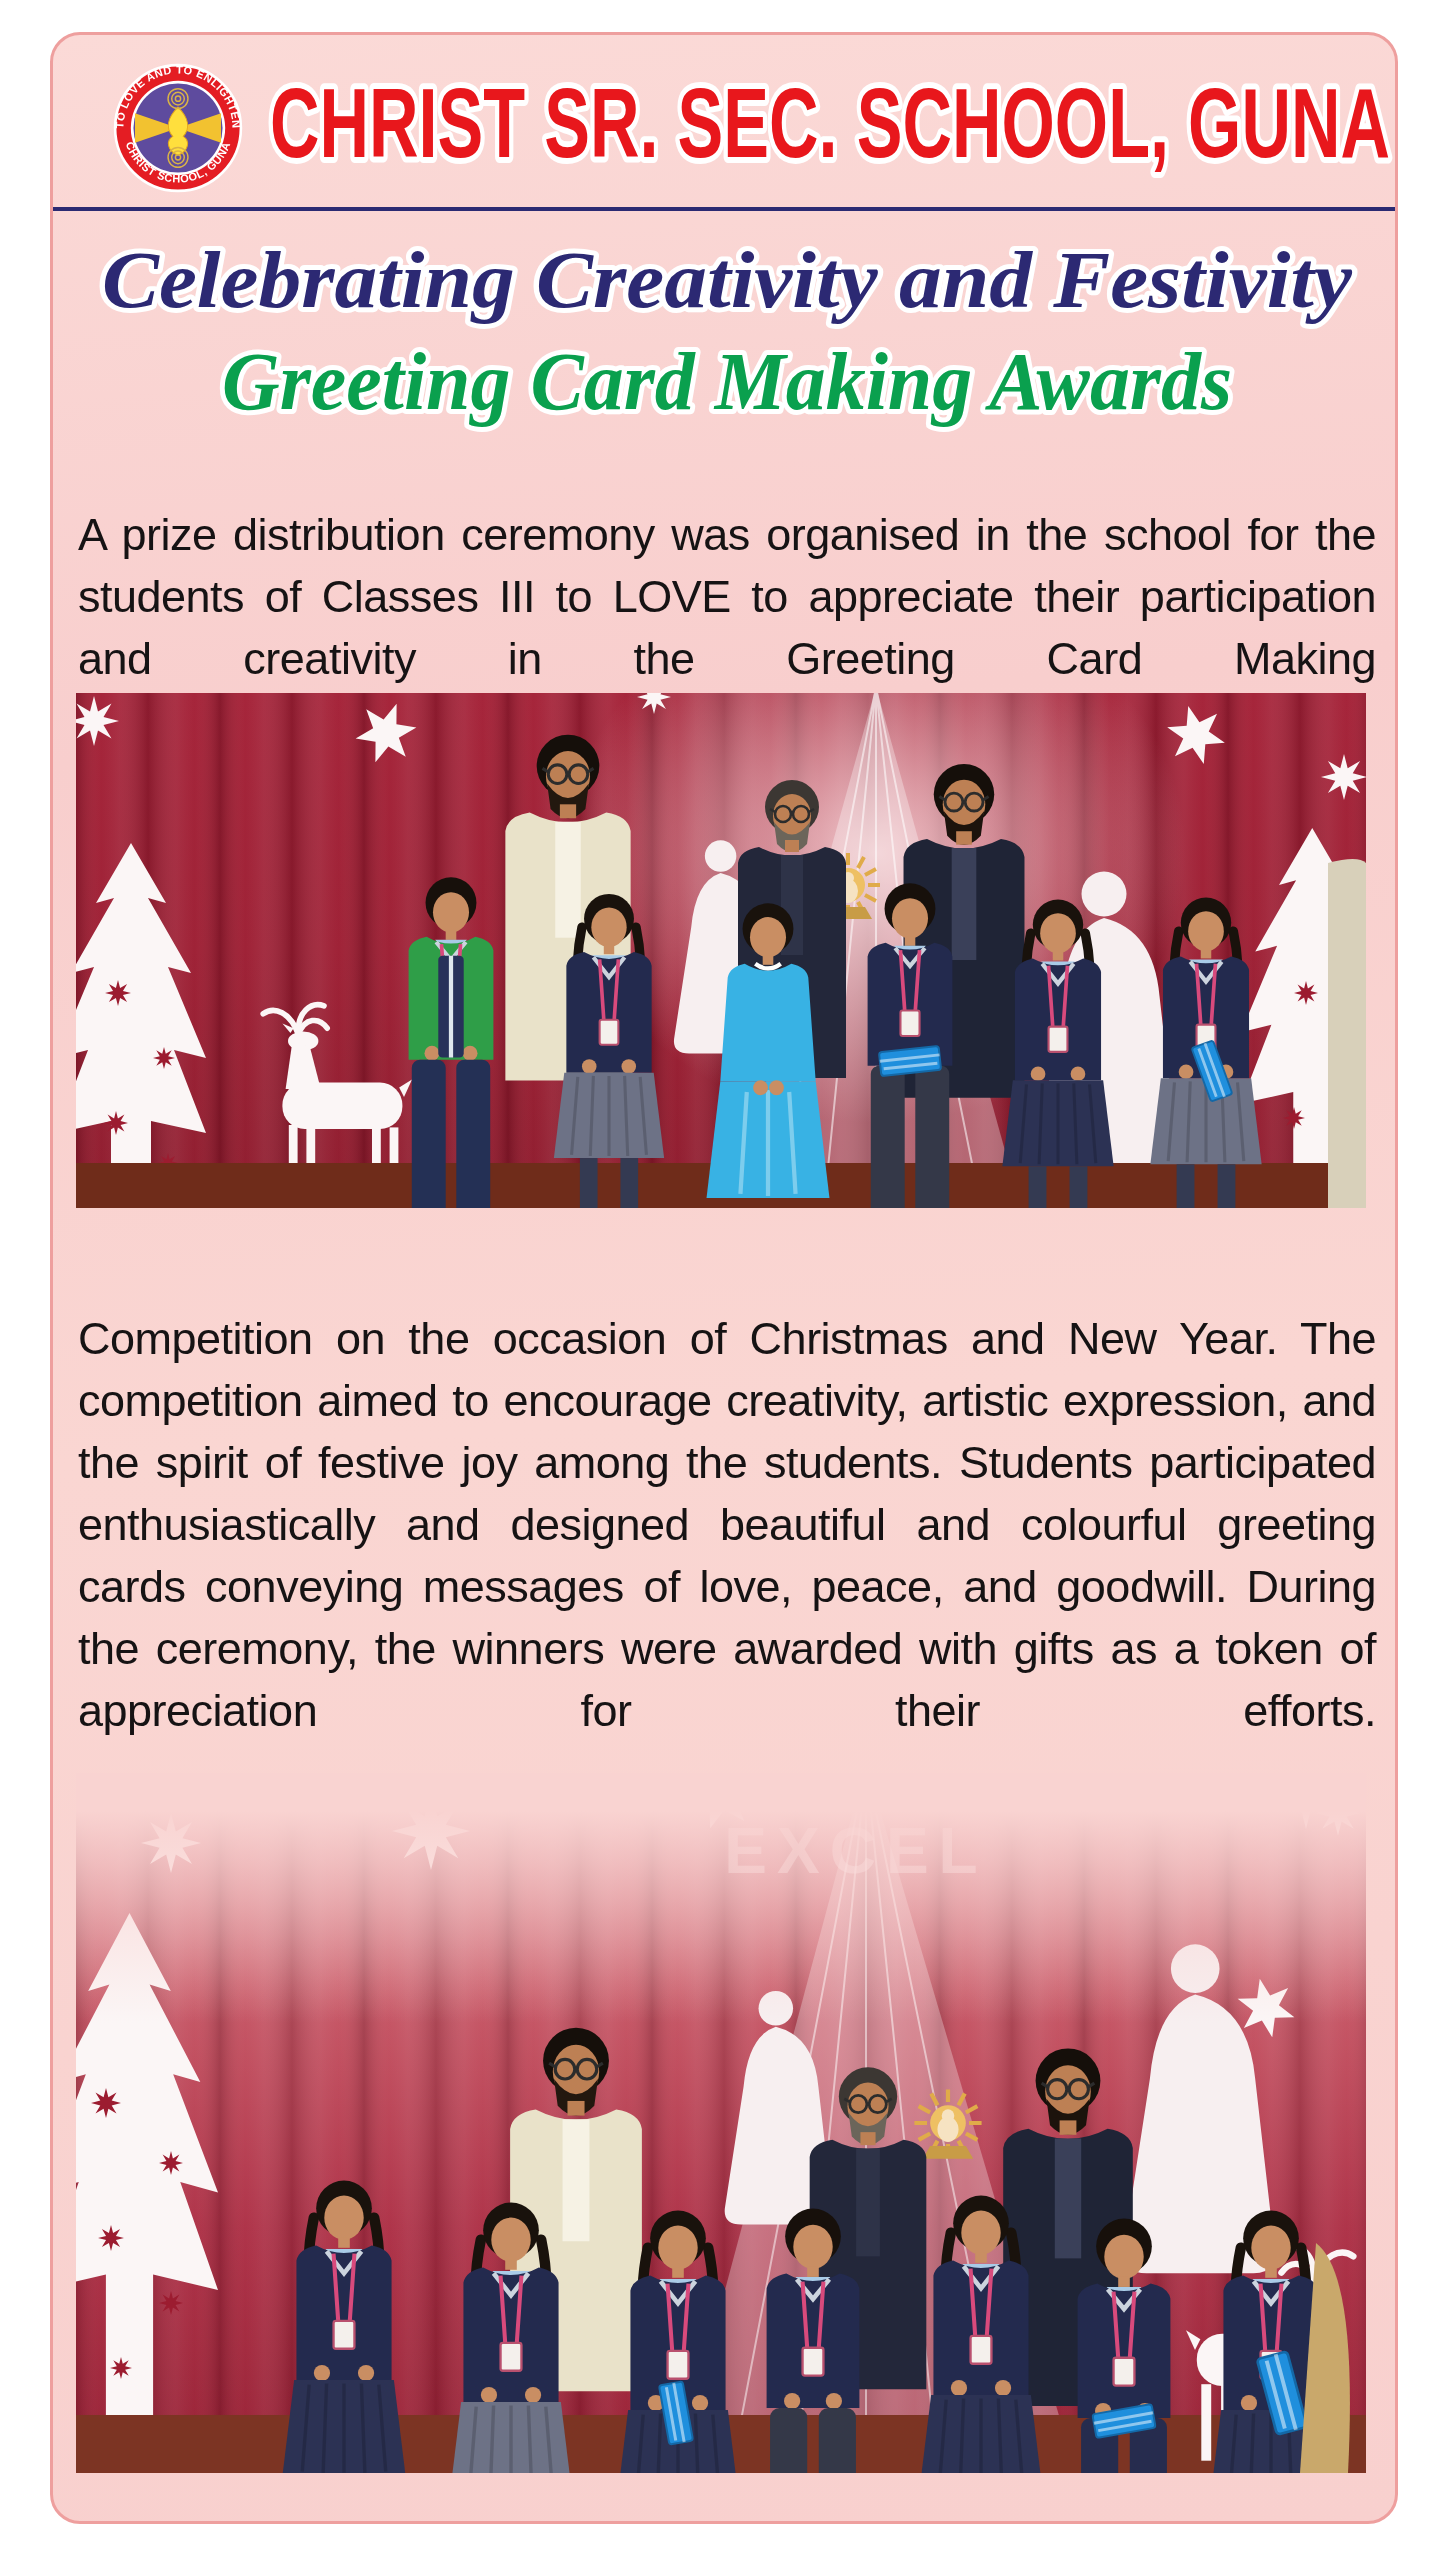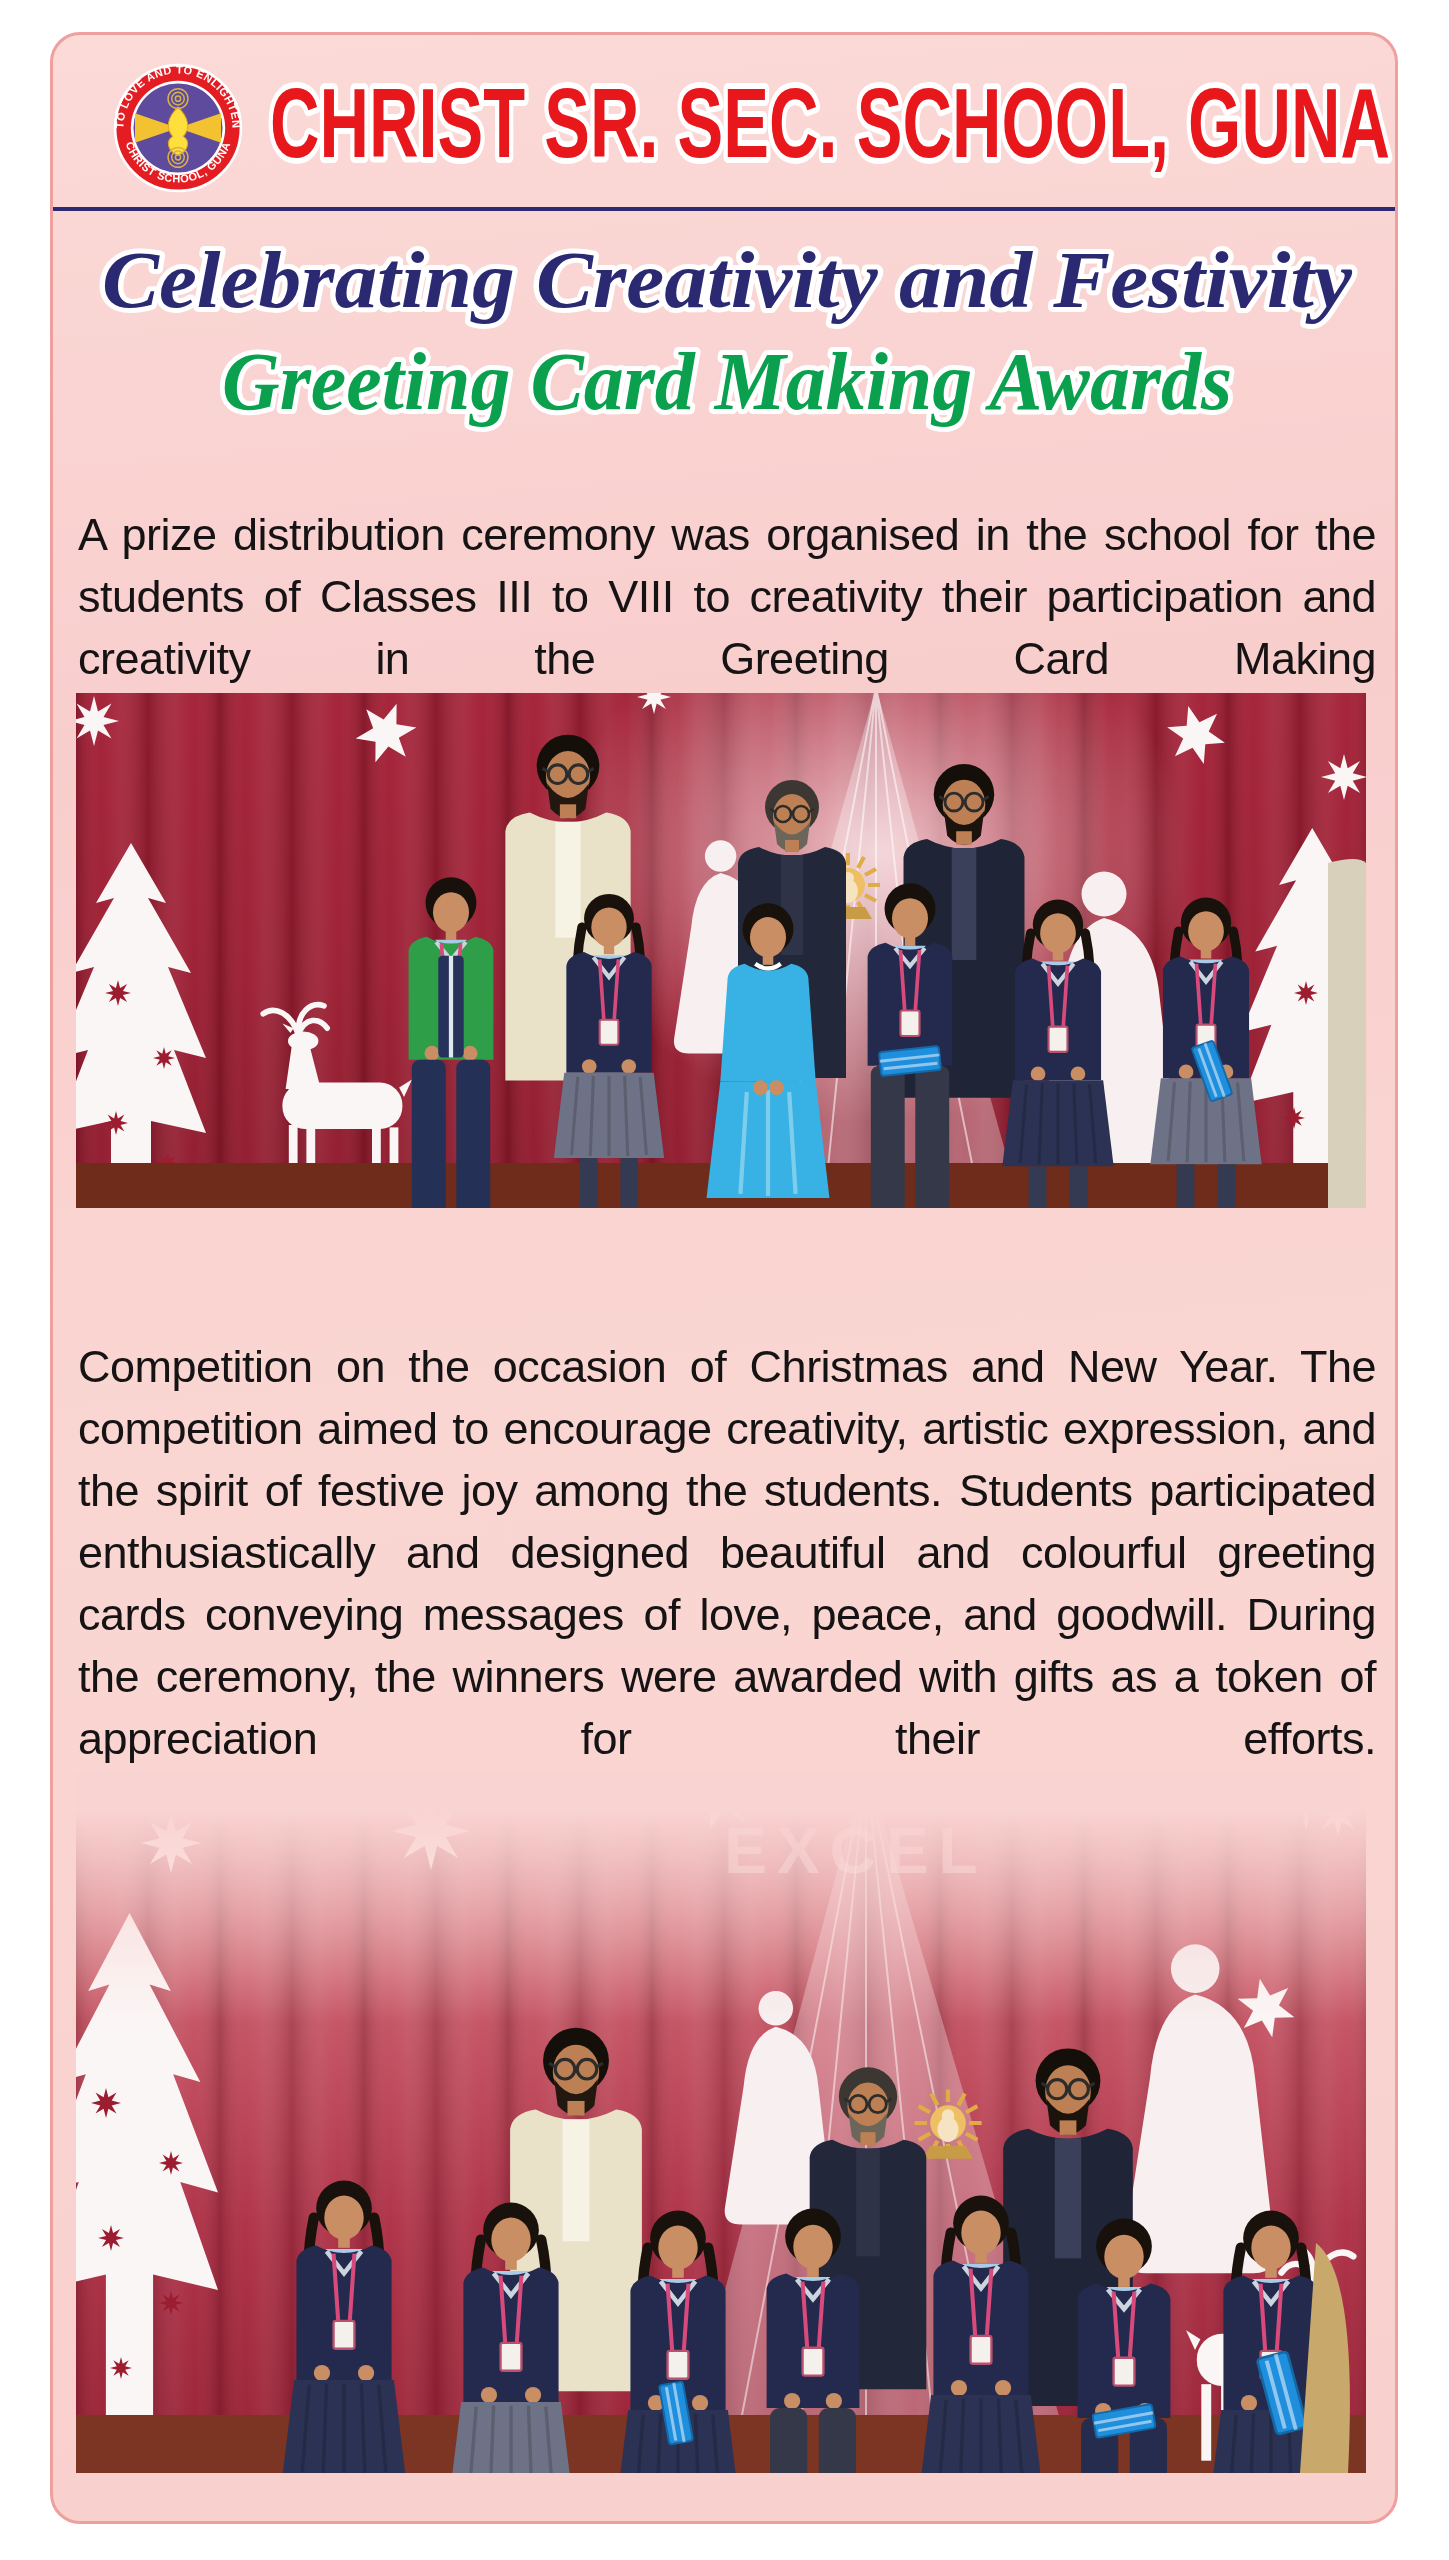--- a/index.html
+++ b/index.html
@@ -17,21 +17,21 @@
   .schoolname{position:absolute;left:205px;top:10px;width:1145px;height:155px;}
   .divider{position:absolute;left:0;top:172px;width:100%;height:4px;background:#2b2a72;}
   .title-svg{position:absolute;left:0;width:1348px;height:104px;}
   .t1{top:192px;} .t2{top:294px;}
   .para{
     position:absolute;left:25px;width:1298px;color:#161314;
     font-size:45px;line-height:62px;letter-spacing:-0.5px;word-spacing:1px;
     text-align:justify;text-align-last:justify;
   }
   .para1{top:424px;}
-  .para2{top:1256px;}
+  .para2{top:1228px;}
   .photo{position:absolute;left:23px;width:1290px;overflow:hidden;background:#9c1e33;}
   .photo1{top:658px;height:515px;}
   .photo2{top:1738px;height:700px;}
   .photo svg{display:block;width:100%;height:100%;}
   .fade{
     position:absolute;left:0;top:0;right:0;height:250px;pointer-events:none;
     background:linear-gradient(180deg,#f9d3d1 0%,#f9d3d1 15%,rgba(249,211,209,0) 100%);
   }
 </style>
 </head>
@@ -206,21 +206,21 @@
 
   <div class="divider"></div>
 
   <svg class="title-svg t1" viewBox="0 0 1348 104">
     <text x="674" y="80" text-anchor="middle" font-family="Liberation Serif, serif" font-style="italic" font-weight="bold" font-size="80" textLength="1250" lengthAdjust="spacingAndGlyphs" fill="#2c2973" stroke="#ffffff" stroke-width="10" stroke-linejoin="round" paint-order="stroke">Celebrating Creativity and Festivity</text>
   </svg>
   <svg class="title-svg t2" viewBox="0 0 1348 104">
     <text x="674" y="80" text-anchor="middle" font-family="Liberation Serif, serif" font-style="italic" font-weight="bold" font-size="82" textLength="1010" lengthAdjust="spacingAndGlyphs" fill="#0aa04e" stroke="#ffffff" stroke-width="10" stroke-linejoin="round" paint-order="stroke">Greeting Card Making Awards</text>
   </svg>
 
-  <p class="para para1">A prize distribution ceremony was organised in the school for the students of Classes III to VIII to creativity their participation and creativity in the Greeting Card Making</p>
+  <p class="para para1">A prize distribution ceremony was organised in the school for the students of Classes III to LOVE to appreciate their participation and creativity in the Greeting Card Making</p>
 
   <div class="photo photo1">
     <svg viewBox="0 0 1290 515" preserveAspectRatio="none" role="img">
       <g>
         <rect width="1290" height="515" fill="url(#cg1)"></rect>
         <rect width="1290" height="515" fill="url(#fold)" opacity=".5"></rect>
         <ellipse cx="800" cy="160" rx="310" ry="270" fill="url(#glow)"></ellipse>
       </g>
       <g>
         <path d="M800,-6 L655,515 L945,515 Z" fill="rgba(255,255,255,.32)"></path>

